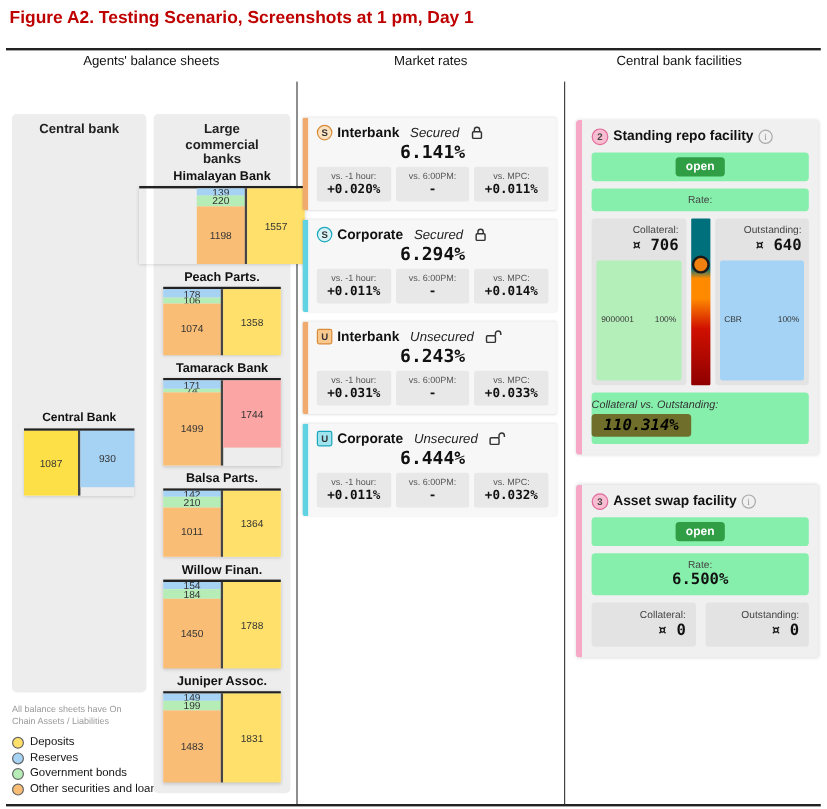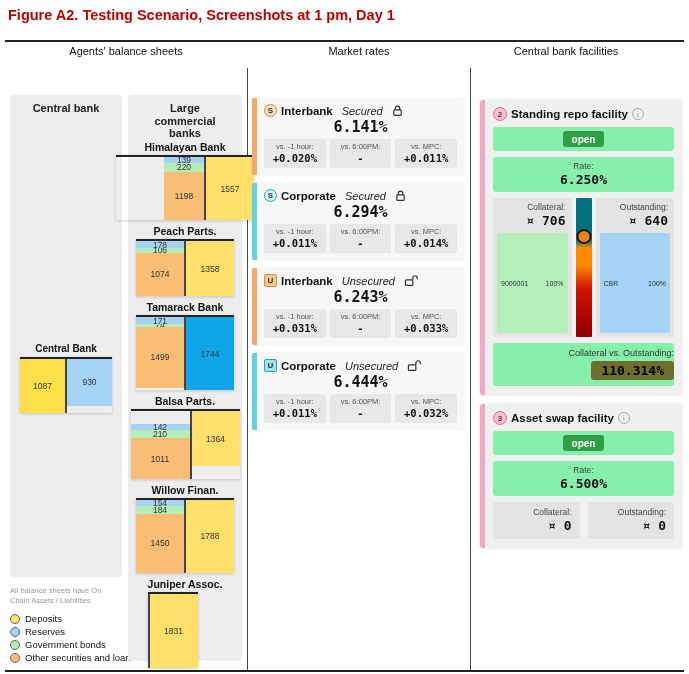--- a/index.html
+++ b/index.html
@@ -80,21 +80,21 @@
   .side-label{font-size:8.5px;color:#444;text-align:right;padding-right:2px;}
   .side-value{font-family:"DejaVu Sans Mono",monospace;font-weight:bold;font-size:13px;color:#111;
               text-align:right;padding-right:2px;margin-top:1px;}
   .hold-block{margin-top:5px;height:100px;border-radius:2px;position:relative;}
   .hold-id{position:absolute;left:4px;top:50%;transform:translateY(-50%);font-size:7px;color:#333;}
   .hold-share{position:absolute;right:4px;top:50%;transform:translateY(-50%);font-size:7px;color:#333;}
   .grad-bar{width:16px;border-radius:1px;position:relative;flex:0 0 auto;}
   .grad-marker{position:absolute;left:50%;top:22%;transform:translateX(-50%);
                width:11px;height:11px;border-radius:50%;background:#f08010;border:2.5px solid #1a1a1a;
                box-sizing:content-box;}
-  .ratio-row{padding:5px 0 6px 0;text-align:right;}
+  .ratio-row{padding:5px 0 6px 0;text-align:left;font-style:italic;}
   .ratio-label{font-size:9px;color:#333;}
   .ratio-badge{display:inline-block;margin-top:3px;background:#6f6f2b;color:#000;
                font-family:"DejaVu Sans Mono",monospace;font-weight:bold;font-size:13px;
                padding:2px 10px;border-radius:3px;}
   .swap-sides{display:flex;gap:8px;margin-top:6px;}
   .swap-side{flex:1;background:#e3e3e3;border-radius:3px;padding:5px 6px 6px 6px;}
 </style>
 </head>
 <body>
 
@@ -202,27 +202,27 @@
               </div>
               <div class="seg" style="background: rgb(182, 236, 182); height: 2.997px;">
                 <span>74</span>
               </div>
               <div class="seg" style="background: rgb(249, 189, 118); height: 60.7095px;">
                 <span>1499</span>
               </div>
             </div>
             <div class="bs-div"></div>
             <div class="bs-col" style="width: 48px;">
-              <div class="seg" style="background: #0ea5e9; height: 73px;">
+              <div class="seg" style="background: #fca5a5; height: 56px;">
                 <span>1744</span>
               </div>
             </div>
           </div></div>
         <div><div class="bank-name">Balsa Parts.</div><div class="bs-chart">
-            <div class="bs-col" style="width: 59px; margin-top: 13px;">
+            <div class="bs-col" style="width: 48px;">
               <div class="seg" style="background: rgb(166, 210, 244); height: 5.751px;">
                 <span>142</span>
               </div>
               <div class="seg" style="background: rgb(182, 236, 182); height: 8.505px;">
                 <span>210</span>
               </div>
               <div class="seg" style="background: rgb(249, 189, 118); height: 40.9455px;">
                 <span>1011</span>
               </div>
             </div>
@@ -246,20 +246,31 @@
               </div>
             </div>
             <div class="bs-div"></div>
             <div class="bs-col" style="width: 48px;">
               <div class="seg" style="background: rgb(255, 224, 106); height: 72.414px;">
                 <span>1788</span>
               </div>
             </div>
           </div></div>
         <div><div class="bank-name">Juniper Assoc.</div><div class="bs-chart">
+            <div class="bs-col" style="width: 48px;">
+              <div class="seg" style="background: rgb(166, 210, 244); height: 6.0345px;">
+                <span>149</span>
+              </div>
+              <div class="seg" style="background: rgb(182, 236, 182); height: 8.0595px;">
+                <span>199</span>
+              </div>
+              <div class="seg" style="background: rgb(249, 189, 118); height: 60.0615px;">
+                <span>1483</span>
+              </div>
+            </div>
             <div class="bs-div"></div>
             <div class="bs-col" style="width: 48px;">
               <div class="seg" style="background: rgb(255, 224, 106); height: 74.1555px;">
                 <span>1831</span>
               </div>
             </div>
           </div></div>
       </div>
   </div>
 
@@ -382,21 +393,20 @@
     <div class="fac-header">
       <span class="num-badge" style="background: rgb(249, 189, 210);">2</span>
       <span class="fac-title">Standing repo facility</span>
       <span class="info-icon">i</span>
     </div>
     <div class="fac-row open-row">
       <span class="open-badge" style="background: rgb(47, 158, 68);">open</span>
     </div>
     <div class="fac-row rate-row">
       <div class="rate-label">Rate:</div>
-      <div class="rate-value">6.250%</div>
     </div>
     <div class="coll-area">
       <div class="coll-col">
         <div class="side-label">Collateral:</div>
         <div class="side-value">¤ 706</div>
         <div class="hold-block" id="coll-block" style="background: rgb(180, 239, 186);">
           <span class="hold-id">9000001</span>
           <span class="hold-share">100%</span>
         </div>
       </div>

